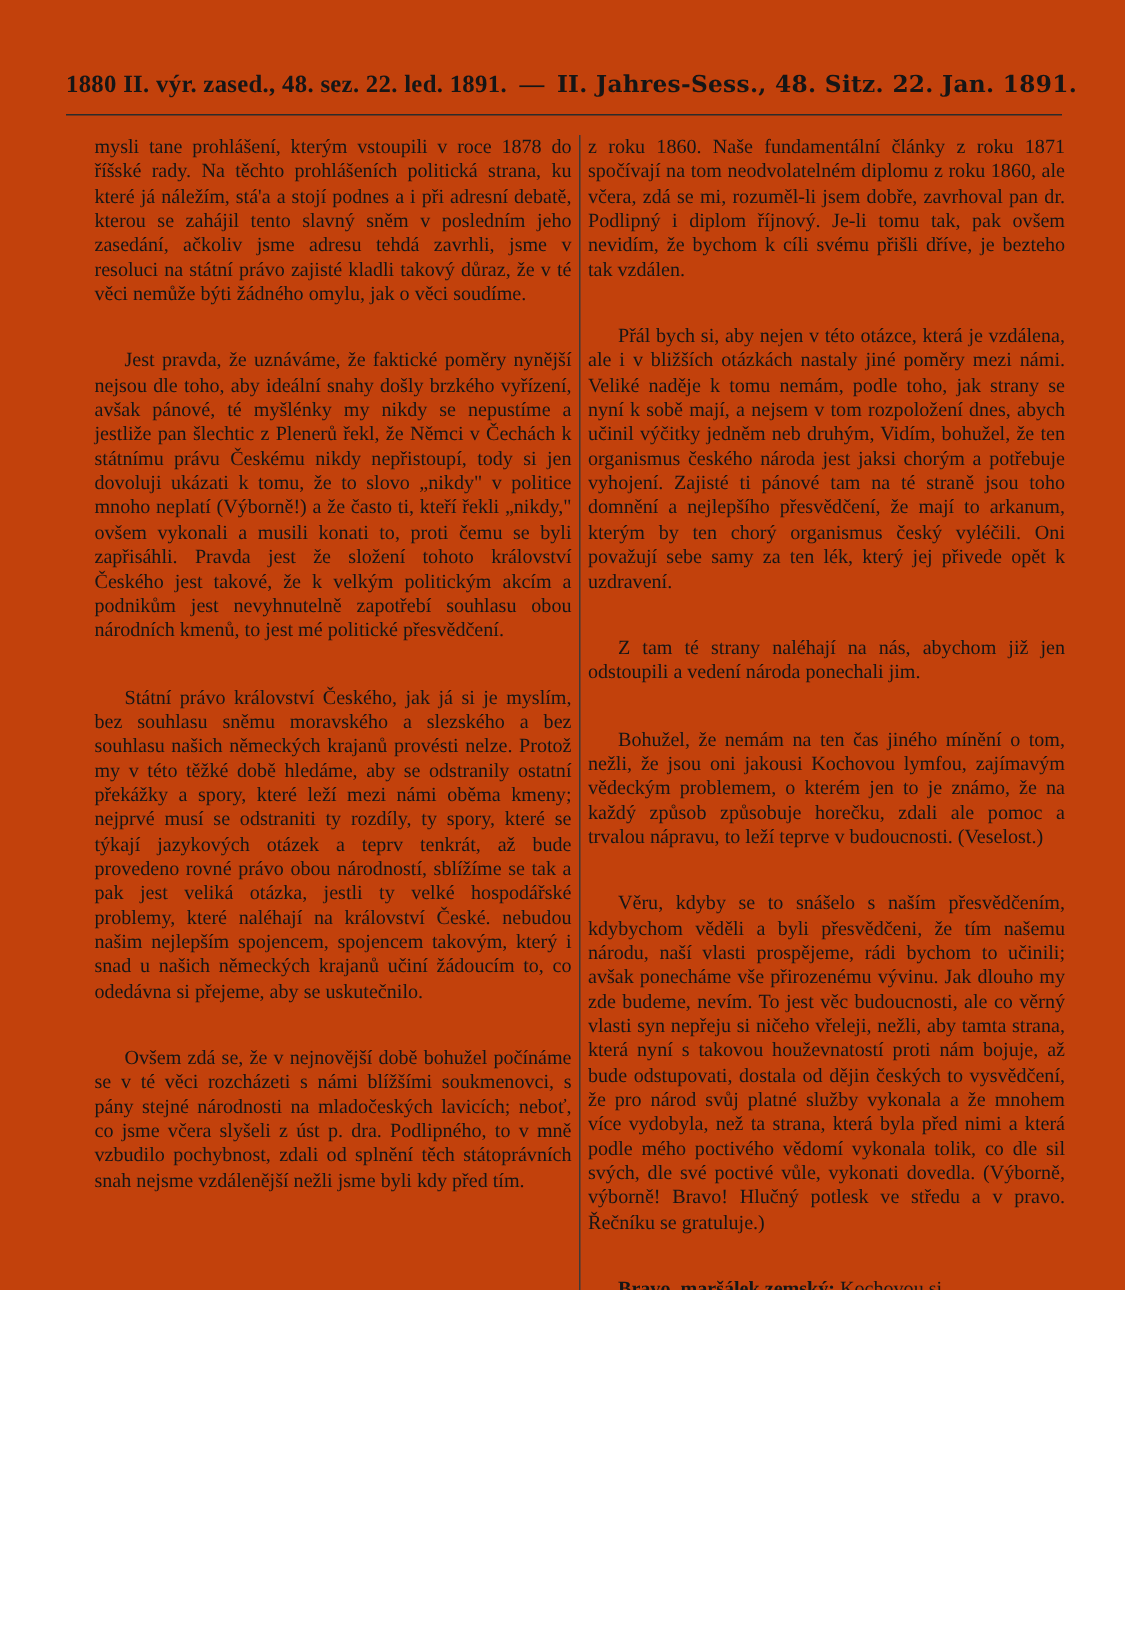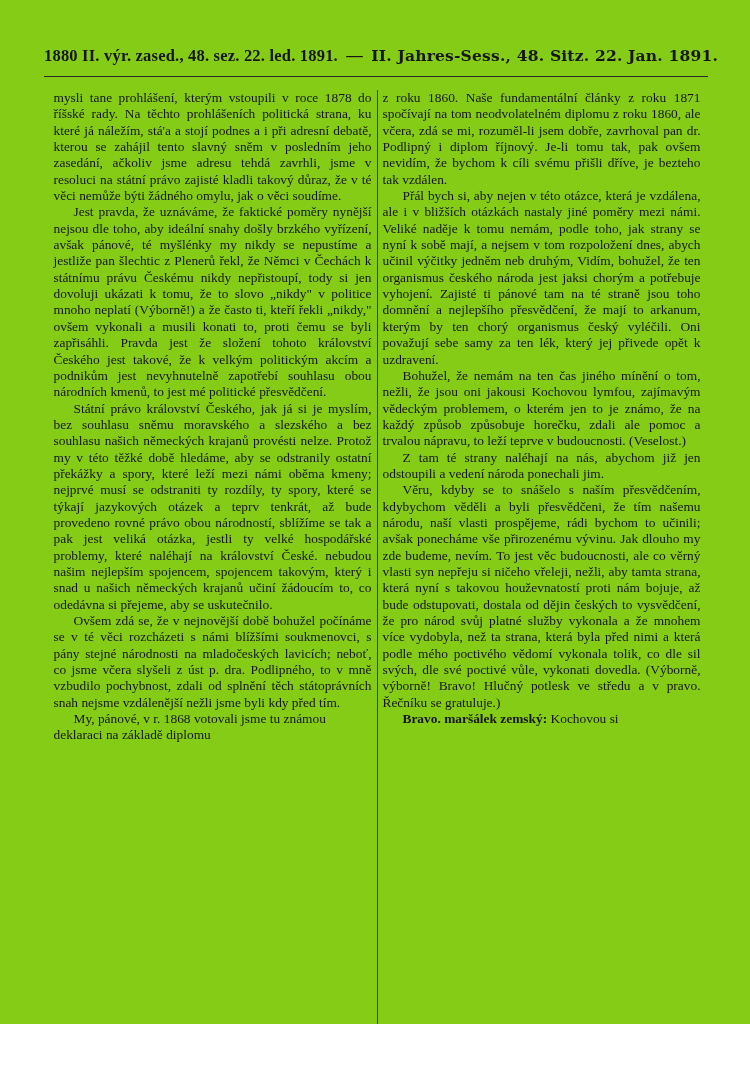--- a/index.html
+++ b/index.html
@@ -3,22 +3,22 @@
 <meta charset="utf-8">
 <style>
   html, body {
     margin: 0;
     padding: 0;
     background: #ffffff;
   }
   .page {
     position: relative;
     width: 750px;
-    height: 1024px;
-    background: #84cc16;
+    height: 860px;
+    background: #c2410c;
     font-family: "Liberation Serif", serif;
     color: #161616;
     box-sizing: border-box;
     overflow: hidden;
   }
   .header {
     position: absolute;
     top: 46px;
     left: 44px;
     width: 664px;
@@ -45,41 +45,42 @@
     background: #2b2b2b;
   }
   .columns {
     position: absolute;
     top: 90px;
     left: 44px;
     width: 666px;
     height: 972px;
     display: flex;
     flex-direction: row;
-    justify-content: center;
+    justify-content: flex-end;
   }
   .col {
     width: 318px;
     font-size: 13.4px;
     line-height: 16.35px;
     text-align: justify;
     text-justify: inter-word;
     hyphens: manual;
   }
   .divider {
     width: 1px;
     background: #3a3a3a;
     margin: 0 5px;
     align-self: stretch;
   }
   p {
     margin: 0;
   }
   p.ind {
     text-indent: 20px;
+    margin-top: 28px;
   }
   p.noind {
     text-indent: 0;
   }
   .speaker {
     font-weight: bold;
   }
   .lastline {
     text-align: left;
   }
@@ -97,28 +98,27 @@
 
   <div class="rule"></div>
 
   <div class="columns">
 
     <div class="col">
       <p class="noind">mysli tane prohlášení, kterým vstoupili v roce 1878 do říšské rady. Na těchto prohlášeních politická strana, ku které já náležím, stá'a a stojí podnes a i při adresní debatě, kterou se zahájil tento slavný sněm v posledním jeho zasedání, ačkoliv jsme adresu tehdá zavrhli, jsme v resoluci na státní právo zajisté kladli takový důraz, že v té věci nemůže býti žádného omylu, jak o věci soudíme.</p>
       <p class="ind">Jest pravda, že uznáváme, že faktické poměry nynější nejsou dle toho, aby ideální snahy došly brzkého vyřízení, avšak pánové, té myšlénky my nikdy se nepustíme a jestliže pan šlechtic z Plenerů řekl, že Němci v Čechách k státnímu právu Českému nikdy nepřistoupí, tody si jen dovoluji ukázati k tomu, že to slovo „nikdy" v politice mnoho neplatí (Výborně!) a že často ti, kteří řekli „nikdy," ovšem vykonali a musili konati to, proti čemu se byli zapřisáhli. Pravda jest že složení tohoto království Českého jest takové, že k velkým politickým akcím a podnikům jest nevyhnutelně zapotřebí souhlasu obou národních kmenů, to jest mé politické přesvědčení.</p>
       <p class="ind">Státní právo království Českého, jak já si je myslím, bez souhlasu sněmu moravského a slezského a bez souhlasu našich německých krajanů provésti nelze. Protož my v této těžké době hledáme, aby se odstranily ostatní překážky a spory, které leží mezi námi oběma kmeny; nejprvé musí se odstraniti ty rozdíly, ty spory, které se týkají jazykových otázek a teprv tenkrát, až bude provedeno rovné právo obou národností, sblížíme se tak a pak jest veliká otázka, jestli ty velké hospodářské problemy, které naléhají na království České. nebudou našim nejlepším spojencem, spojencem takovým, který i snad u našich německých krajanů učiní žádoucím to, co odedávna si přejeme, aby se uskutečnilo.</p>
       <p class="ind">Ovšem zdá se, že v nejnovější době bohužel počínáme se v té věci rozcházeti s námi blížšími soukmenovci, s pány stejné národnosti na mladočeských lavicích; neboť, co jsme včera slyšeli z úst p. dra. Podlipného, to v mně vzbudilo pochybnost, zdali od splnění těch státoprávních snah nejsme vzdálenější nežli jsme byli kdy před tím.</p>
-      <p class="ind lastline">My, pánové, v r. 1868 votovali jsme tu známou deklaraci na základě diplomu</p>
     </div>
 
     <div class="divider"></div>
 
     <div class="col">
       <p class="noind">z roku 1860. Naše fundamentální články z roku 1871 spočívají na tom neodvolatelném diplomu z roku 1860, ale včera, zdá se mi, rozuměl-li jsem dobře, zavrhoval pan dr. Podlipný i diplom říjnový. Je-li tomu tak, pak ovšem nevidím, že bychom k cíli svému přišli dříve, je bezteho tak vzdálen.</p>
       <p class="ind">Přál bych si, aby nejen v této otázce, která je vzdálena, ale i v bližších otázkách nastaly jiné poměry mezi námi. Veliké naděje k tomu nemám, podle toho, jak strany se nyní k sobě mají, a nejsem v tom rozpoložení dnes, abych učinil výčitky jedněm neb druhým, Vidím, bohužel, že ten organismus českého národa jest jaksi chorým a potřebuje vyhojení. Zajisté ti pánové tam na té straně jsou toho domnění a nejlepšího přesvědčení, že mají to arkanum, kterým by ten chorý organismus český vyléčili. Oni považují sebe samy za ten lék, který jej přivede opět k uzdravení.</p>
+      <p class="ind">Z tam té strany naléhají na nás, abychom již jen odstoupili a vedení národa ponechali jim.</p>
       <p class="ind">Bohužel, že nemám na ten čas jiného mínění o tom, nežli, že jsou oni jakousi Kochovou lymfou, zajímavým vědeckým problemem, o kterém jen to je známo, že na každý způsob způsobuje horečku, zdali ale pomoc a trvalou nápravu, to leží teprve v budoucnosti. (Veselost.)</p>
-      <p class="ind">Z tam té strany naléhají na nás, abychom již jen odstoupili a vedení národa ponechali jim.</p>
       <p class="ind">Věru, kdyby se to snášelo s naším přesvědčením, kdybychom věděli a byli přesvědčeni, že tím našemu národu, naší vlasti prospějeme, rádi bychom to učinili; avšak ponecháme vše přirozenému vývinu. Jak dlouho my zde budeme, nevím. To jest věc budoucnosti, ale co věrný vlasti syn nepřeju si ničeho vřeleji, nežli, aby tamta strana, která nyní s takovou houževnatostí proti nám bojuje, až bude odstupovati, dostala od dějin českých to vysvědčení, že pro národ svůj platné služby vykonala a že mnohem více vydobyla, než ta strana, která byla před nimi a která podle mého poctivého vědomí vykonala tolik, co dle sil svých, dle své poctivé vůle, vykonati dovedla. (Výborně, výborně! Bravo! Hlučný potlesk ve středu a v pravo. Řečníku se gratuluje.)</p>
       <p class="ind lastline"><span class="speaker">Bravo. maršálek zemský:</span><span> Kochovou si</span></p>
     </div>
 
   </div>
 </div>
 
 </body></html>

